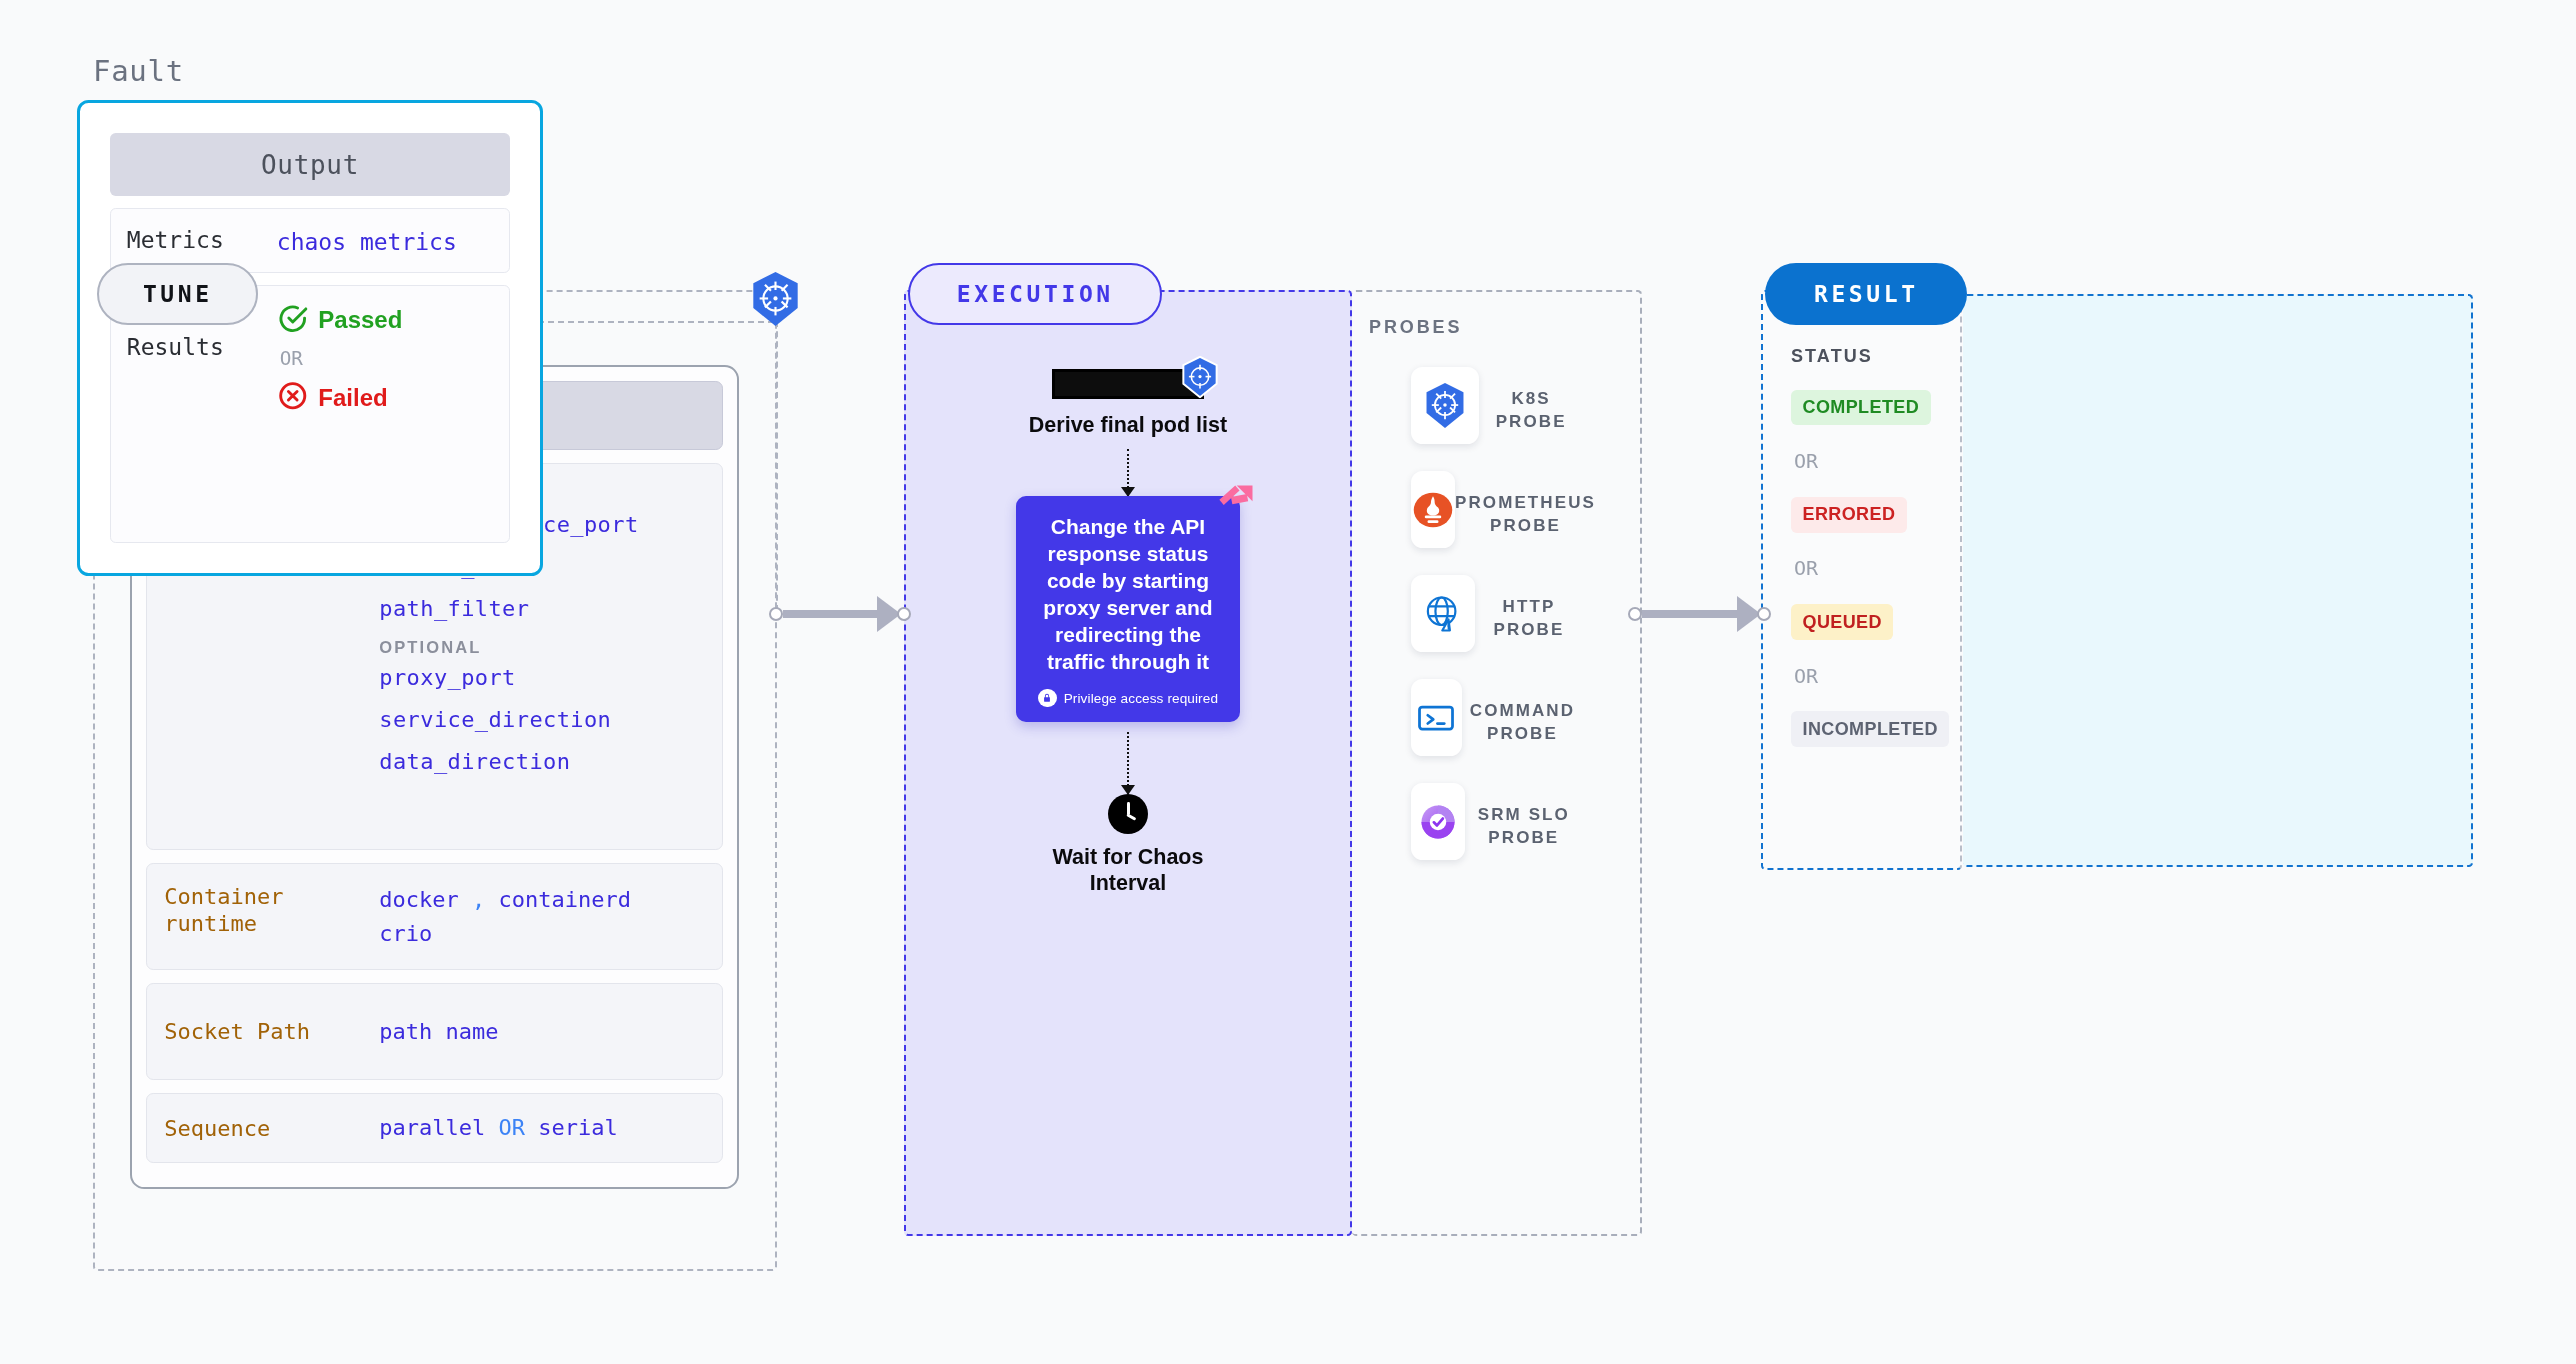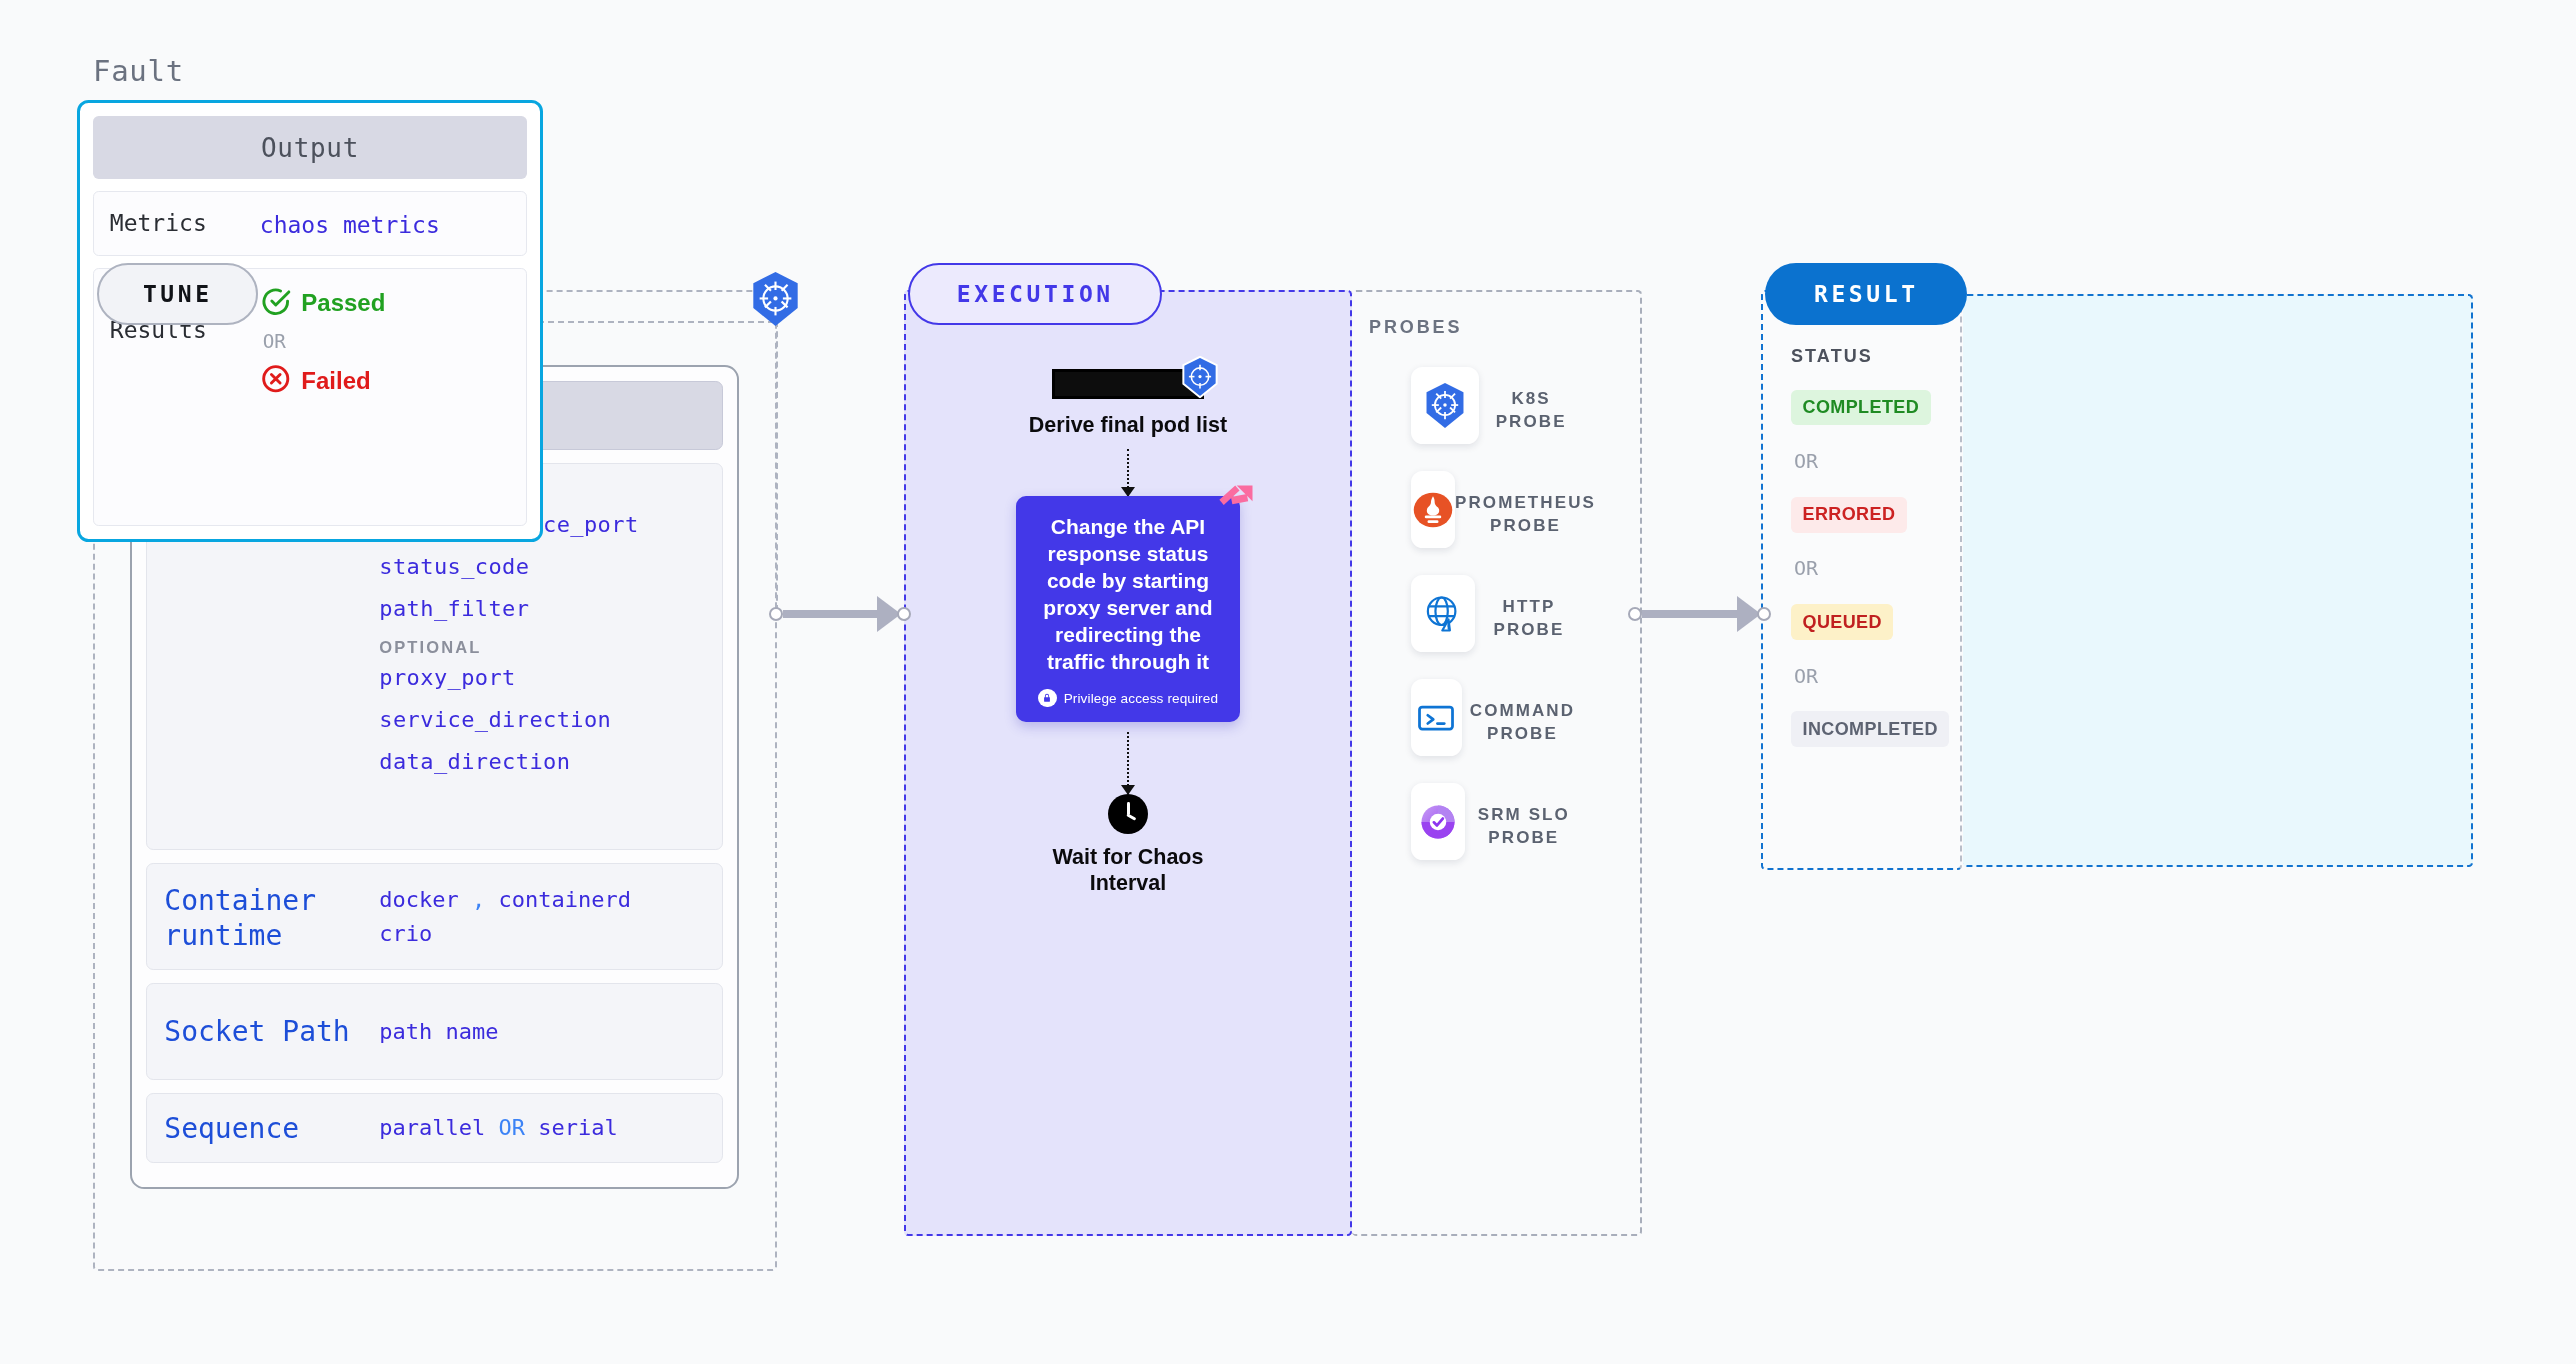--- a/index.html
+++ b/index.html
@@ -54,21 +54,21 @@
     height: 69px; background: #d8d9e4; border: 1.4px solid #c7c9d8; border-radius: 7.2px;
     display: flex; align-items: center; justify-content: center;
     font-family: "DejaVu Sans Mono", monospace; font-size: 26px; font-weight: 700; color: #2e3138;
     letter-spacing: 0.7px;
   }
   .sub-box {
     margin-top: 13px; border: 1.4px solid #e3e5ec; border-radius: 7.2px; background: #f4f5f9;
     padding: 18.6px 17px; display: flex;
   }
   .sub-label {
-    font-family: "DejaVu Sans Mono", monospace; font-size: 28px; color: #1d4ed8;
+    font-family: "DejaVu Sans Mono", monospace; font-size: 22px; color: #a16207;
     width: 215px; flex: none; line-height: 1.25;
   }
   .sub-vals { flex: 1; }
   .grp-head {
     font-family: "Liberation Sans", sans-serif; font-size: 16.5px; font-weight: 600;
     color: #8b8f9c; letter-spacing: 2.1px; margin: 1.4px 0 8.6px;
   }
   .tune-item {
     font-family: "DejaVu Sans Mono", monospace; font-size: 22px; color: #3b2bdd;
     margin-bottom: 17px; letter-spacing: 0.4px;
@@ -170,21 +170,21 @@
     font-family: "Liberation Sans", sans-serif; font-size: 18px; font-weight: 700;
     padding: 7.2px 11.5px; border-radius: 5.7px; letter-spacing: 0.4px;
   }
   .st-or { font-family: "DejaVu Sans Mono", monospace; font-size: 20px; color: #9aa0ac; margin: 2.9px 0 2.9px 2.9px; }
 
   
   #output-stage { left: 1963px; top: 294px; width: 510px; height: 573px; }
   #output-stage .stage-body { border: 2.9px dashed #1273cf; border-left: none; background: #e9f8fd; }
   .out-card {
     position: absolute; left: 77px; top: 100px; width: 466px;
-    border: 3.6px solid #08a6e0; border-radius: 11.5px; background: #fff; padding: 13px;
+    border: 3.6px solid #08a6e0; border-radius: 11.5px; background: #fff; padding: 30px;
     z-index: 4;
   }
   .out-title {
     height: 63px; background: #d8d9e4; border-radius: 5.7px; display: flex; align-items: center; justify-content: center;
     font-family: "DejaVu Sans Mono", monospace; font-size: 26px; color: #4c515c; letter-spacing: 0.7px;
   }
   .out-row {
     margin-top: 11.5px; border: 1.4px solid #e6e8ef; border-radius: 5.7px; background: #fcfcfe;
     padding: 17px 15.8px; display: flex; align-items: flex-start;
   }

